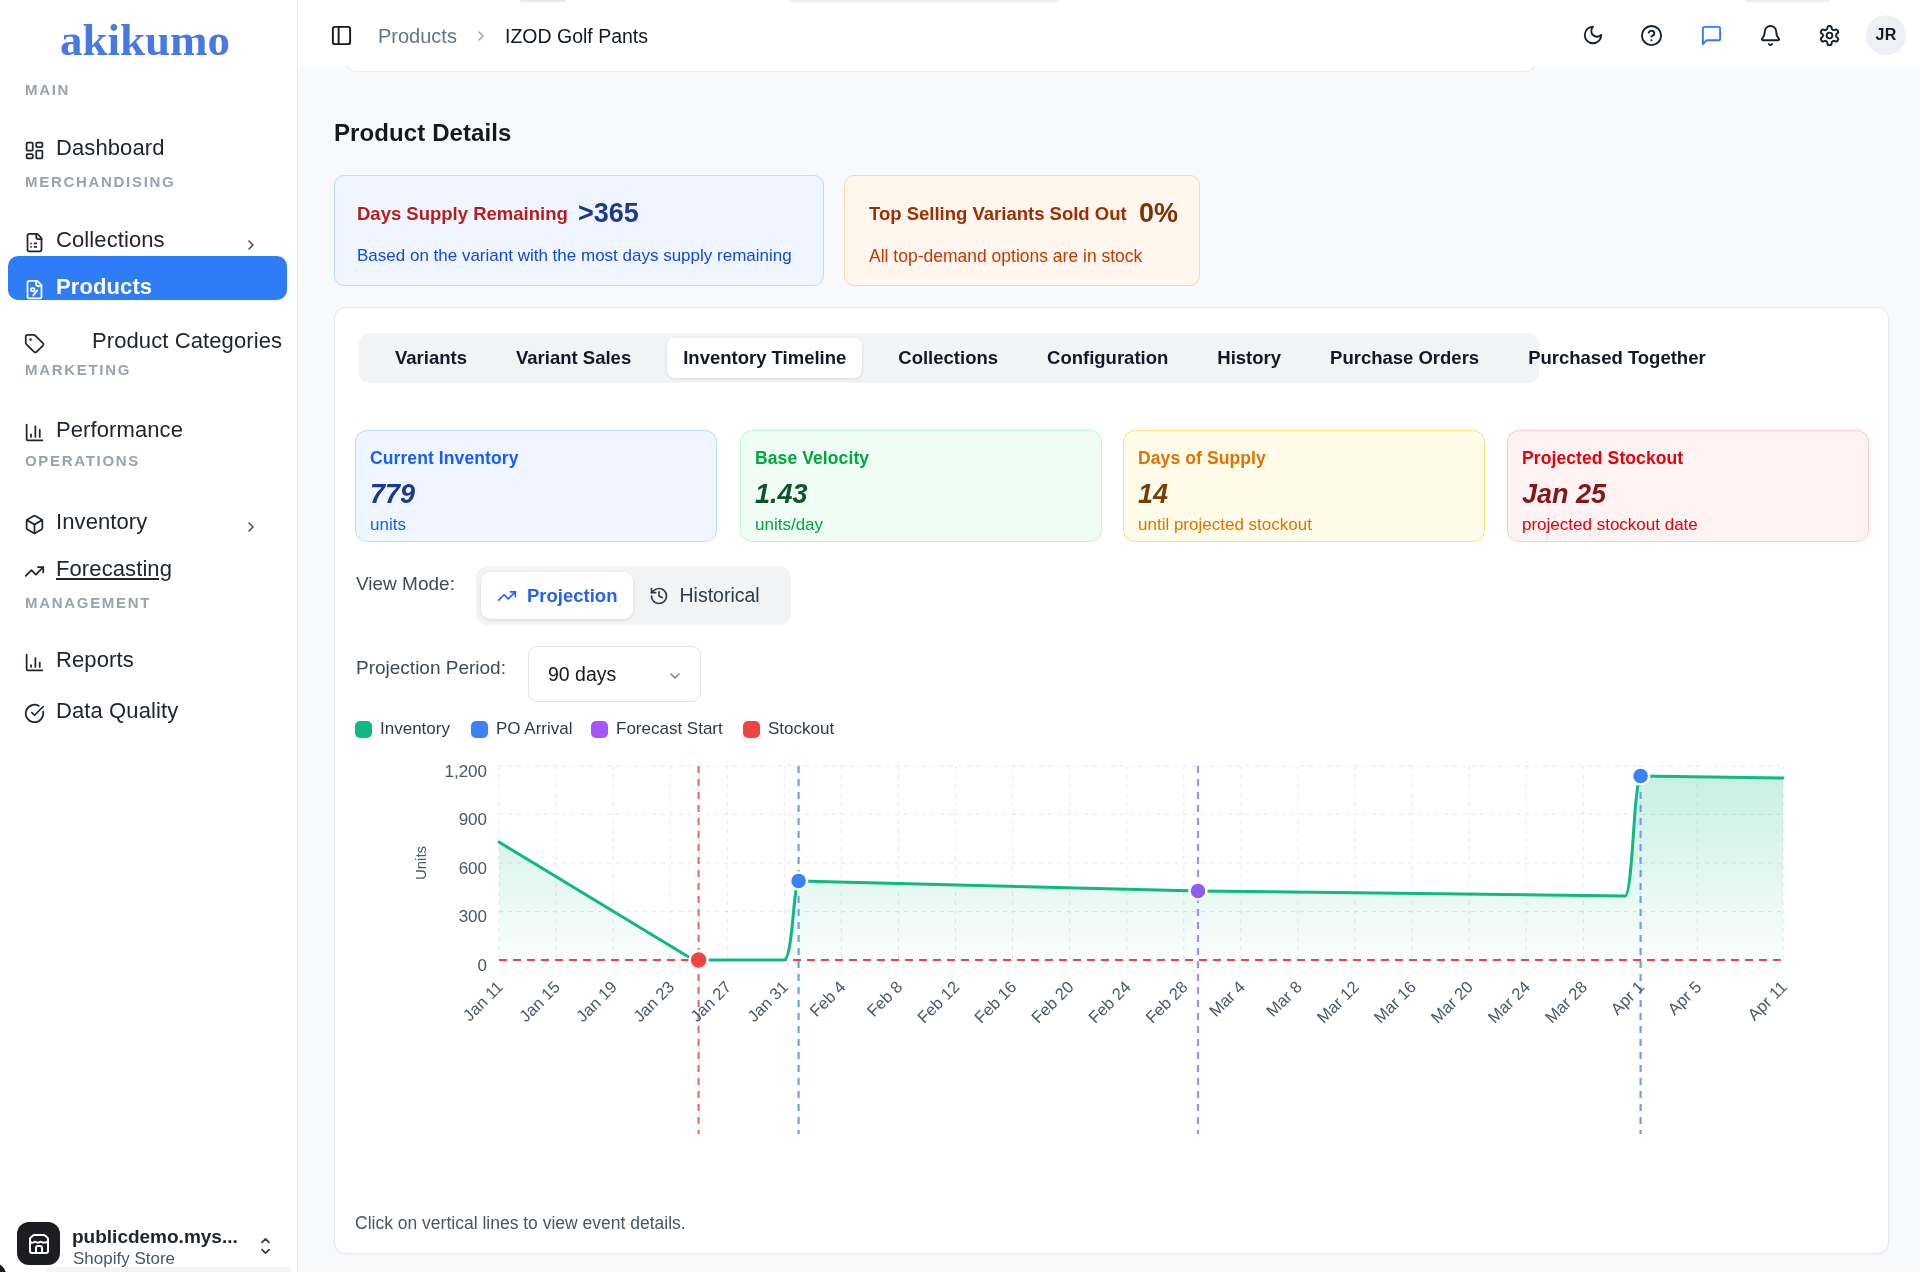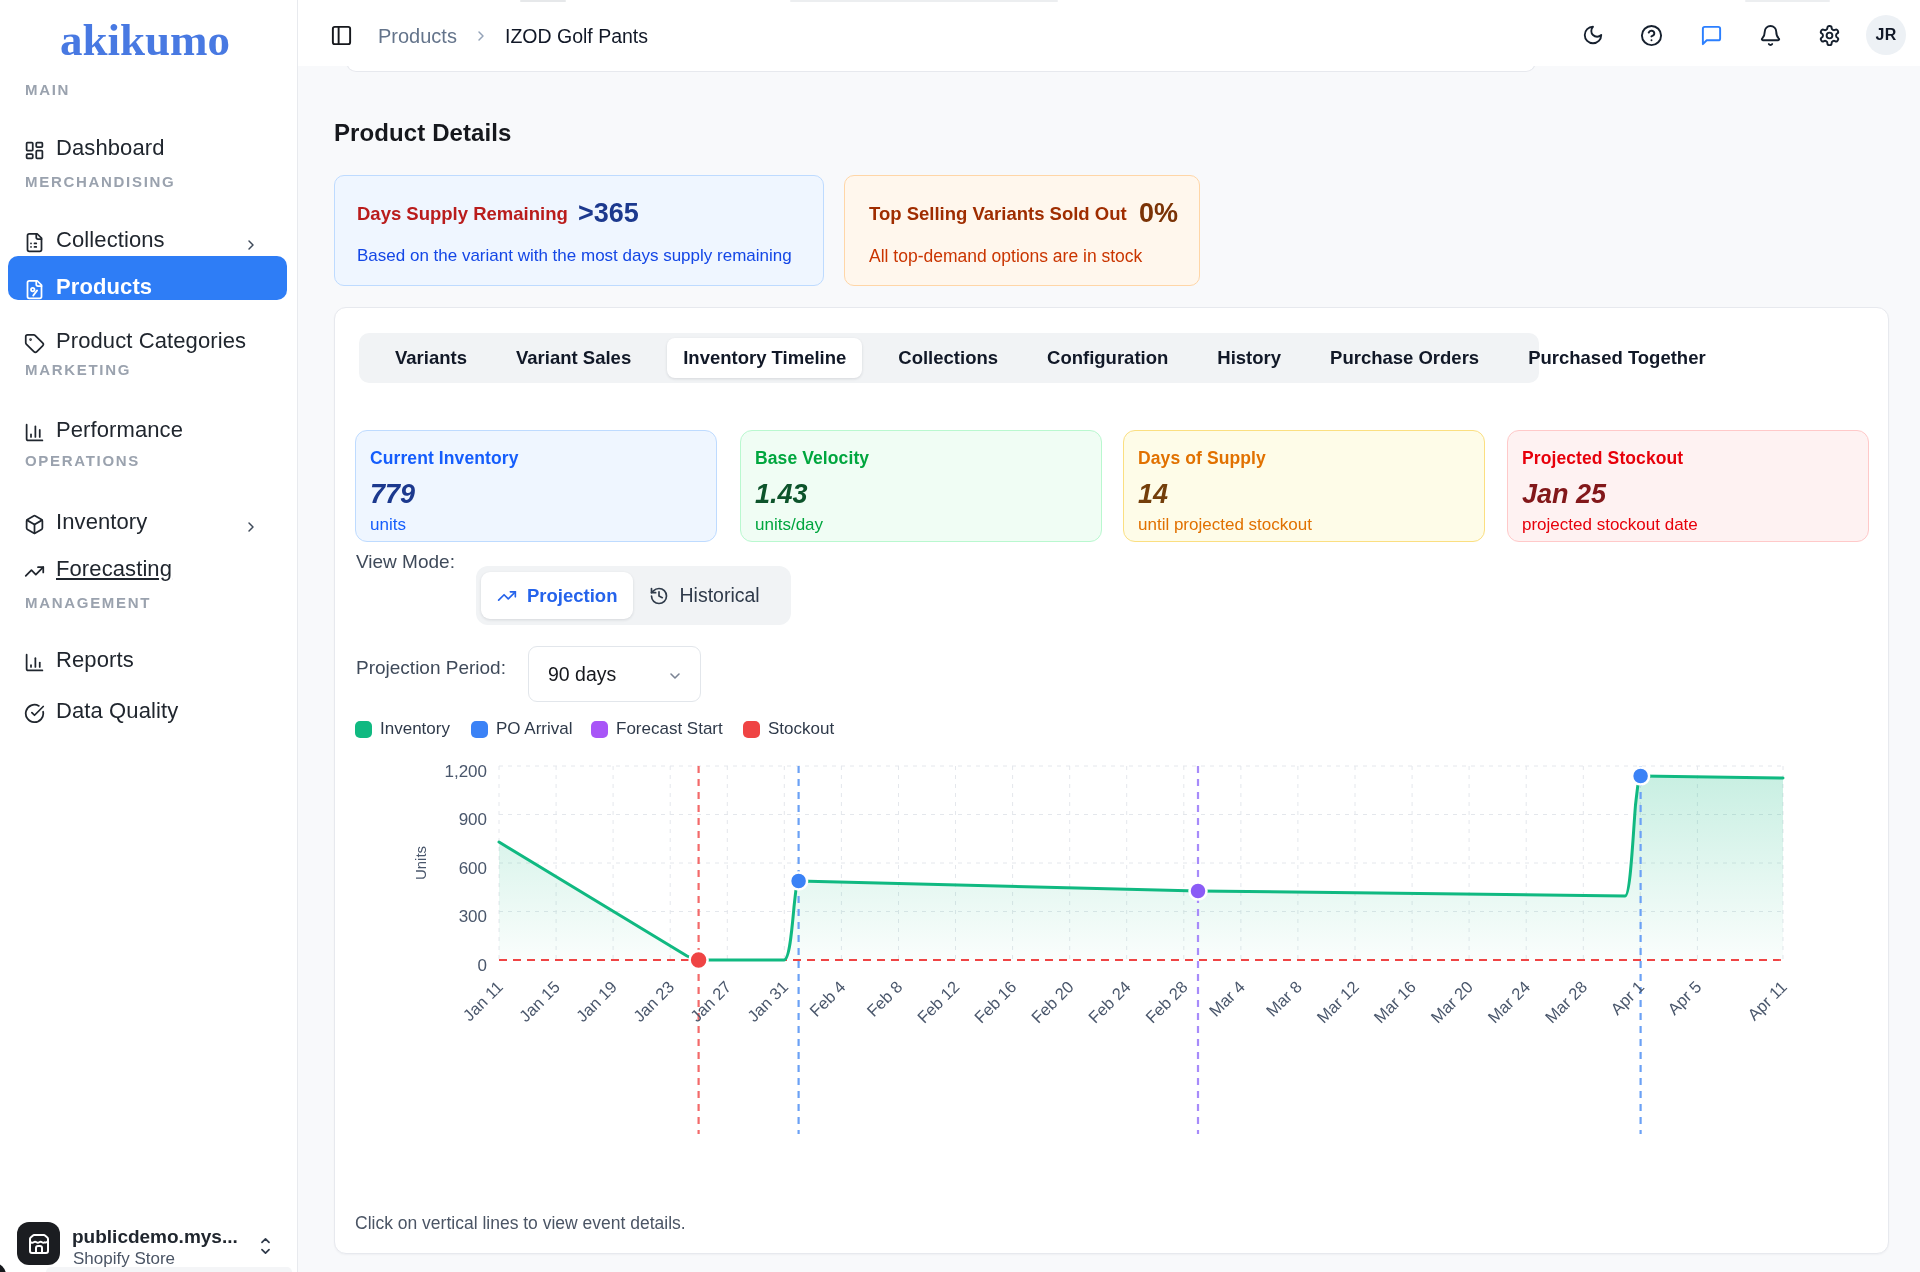--- a/index.html
+++ b/index.html
@@ -88,21 +88,21 @@
   </div>
   <div class="sitem active" style="top:256px;">
     <svg class="ic" width="21" height="21" viewBox="0 0 24 24" fill="none" stroke="#ffffff" stroke-width="2" stroke-linecap="round" stroke-linejoin="round">
         <path d="M15 2H6a2 2 0 0 0-2 2v16a2 2 0 0 0 2 2h12a2 2 0 0 0 2-2V7Z"></path>
         <path d="M14 2v4a2 2 0 0 0 2 2h4"></path>
         <circle cx="10" cy="12" r="2"></circle>
         <path d="m15 13-4.5 6"></path>
       </svg>
     <span class="txt">Products</span>
   </div>
-  <div class="sitem" style="top:310px;">
+  <div class="sitem" style="top:310px;gap:36px;">
     <svg class="ic" width="21" height="21" viewBox="0 0 24 24" fill="none" stroke="#20262e" stroke-width="2" stroke-linecap="round" stroke-linejoin="round">
         <path d="M12.586 2.586A2 2 0 0 0 11.172 2H4a2 2 0 0 0-2 2v7.172a2 2 0 0 0 .586 1.414l8.704 8.704a2.426 2.426 0 0 0 3.42 0l6.58-6.58a2.426 2.426 0 0 0 0-3.42z"></path>
         <circle cx="7.5" cy="7.5" r=".5" fill="#20262e"></circle>
       </svg>
     <span class="txt">Product Categories</span>
   </div>
 
   <div class="slabel" style="top:361px;">MARKETING</div>
   <div class="sitem" style="top:399px;">
     <svg class="ic" width="21" height="21" viewBox="0 0 24 24" fill="none" stroke="#20262e" stroke-width="2" stroke-linecap="round" stroke-linejoin="round">
@@ -246,21 +246,21 @@
   <div class="t" style="color:#e17100;">Days of Supply</div>
   <div class="v" style="color:#733e0a;">14</div>
   <div class="s" style="color:#e17100;">until projected stockout</div>
 </div>
 <div class="stat" style="left:1507px; background:#fef2f2; border:1px solid #ffc9c9;">
   <div class="t" style="color:#e7000b;">Projected Stockout</div>
   <div class="v" style="color:#82181a;">Jan 25</div>
   <div class="s" style="color:#e7000b;">projected stockout date</div>
 </div>
 
-<div class="vm-label" style="left:356px; top:551px;">View Mode:</div>
+<div class="vm-label" style="left:356px; top:573px;">View Mode:</div>
 <div id="seg">
   <div class="seg-btn active">
     <svg class="ic" width="20" height="20" viewBox="0 0 24 24" fill="none" stroke="#2563eb" stroke-width="2" stroke-linecap="round" stroke-linejoin="round">
         <path d="M16 7h6v6"></path>
         <path d="m22 7-8.5 8.5-5-5L2 17"></path>
       </svg>
     Projection
   </div>
   <div class="seg-btn">
     <svg class="ic" width="20" height="20" viewBox="0 0 24 24" fill="none" stroke="#2f3a4a" stroke-width="2" stroke-linecap="round" stroke-linejoin="round">

